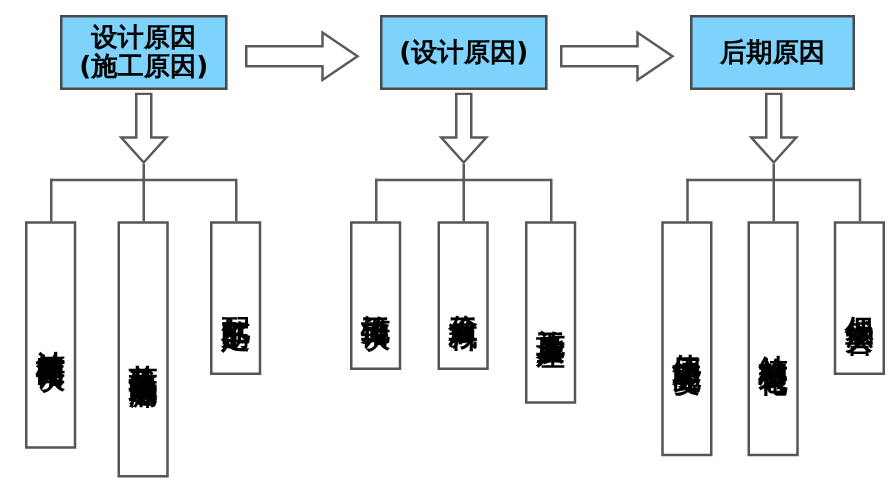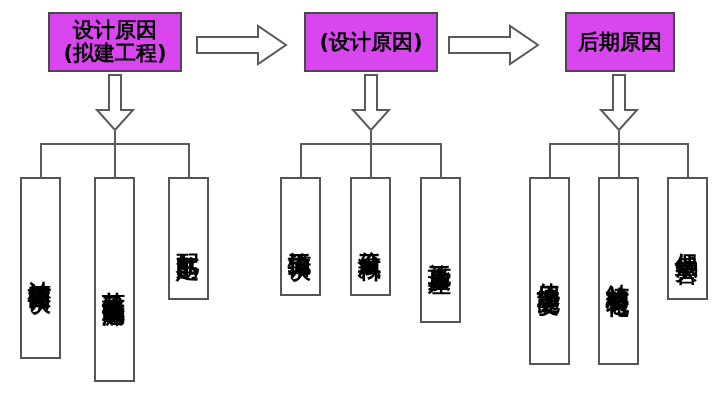--- a/index.html
+++ b/index.html
@@ -18,21 +18,21 @@
     width: 716px;
     height: 400px;
     background: #ffffff;
   }
 
   
   .top-box {
     position: absolute;
     box-sizing: border-box;
     border: 2px solid #4a4a4a;
-    background: #d946ef;
+    background: #7dd3fc;
     display: flex;
     flex-direction: column;
     align-items: center;
     justify-content: center;
     line-height: 1.08;
     color: #000000;
     font-weight: bold;
     font-size: 21px;
     letter-spacing: 0px;
   }
@@ -86,21 +86,21 @@
     stroke-linejoin: miter;
   }
 </style>
 </head>
 <body>
 
 <div id="diagram">
 
   <div class="top-box" style="left:48px; top:12px; width:134px; height:60px;">
     <span class="line">设计原因</span>
-    <span class="line">(拟建工程)</span>
+    <span class="line">(施工原因)</span>
   </div>
 
   <svg class="arrow-svg" style="left:92px; top:74px;" width="46" height="58" viewBox="0 0 46 58">
     <polygon class="arrow-shape" points="17,1 29,1 29,36 41,36 23,56 5,36 17,36"></polygon>
   </svg>
 
   <div class="vline" style="left:114px; top:131px; height:13px;"></div>
   <div class="hline" style="left:40px; top:143px; width:149px;"></div>
   <div class="vline" style="left:40px; top:143px; height:35px;"></div>
   <div class="vline" style="left:114px; top:143px; height:35px;"></div>
@@ -129,21 +129,21 @@
   <div class="vline" style="left:440px; top:143px; height:35px;"></div>
 
   <div class="leaf-box" style="left:280px; top:177px; width:41px; height:119px;">施工错误</div>
   <div class="leaf-box" style="left:350px; top:177px; width:41px; height:119px;">偷工减料</div>
   <div class="leaf-box" style="left:420px; top:177px; width:41px; height:146px;">施工质量差</div>
 
   <svg class="arrow-svg" style="left:448px; top:24px;" width="92" height="42" viewBox="0 0 92 42">
     <polygon class="arrow-shape" points="1,13 62,13 62,2 90,21 62,40 62,29 1,29"></polygon>
   </svg>
 
-  <div class="top-box" style="left:552px; top:12px; width:110px; height:60px;margin-left:13px;">
+  <div class="top-box" style="left:552px; top:12px; width:132px; height:60px;">
     <span class="line">后期原因</span>
   </div>
 
   <svg class="arrow-svg" style="left:596px; top:74px;" width="46" height="58" viewBox="0 0 46 58">
     <polygon class="arrow-shape" points="17,1 29,1 29,36 41,36 23,56 5,36 17,36"></polygon>
   </svg>
 
   <div class="vline" style="left:618px; top:131px; height:13px;"></div>
   <div class="hline" style="left:549px; top:143px; width:139px;"></div>
   <div class="vline" style="left:549px; top:143px; height:35px;"></div>

